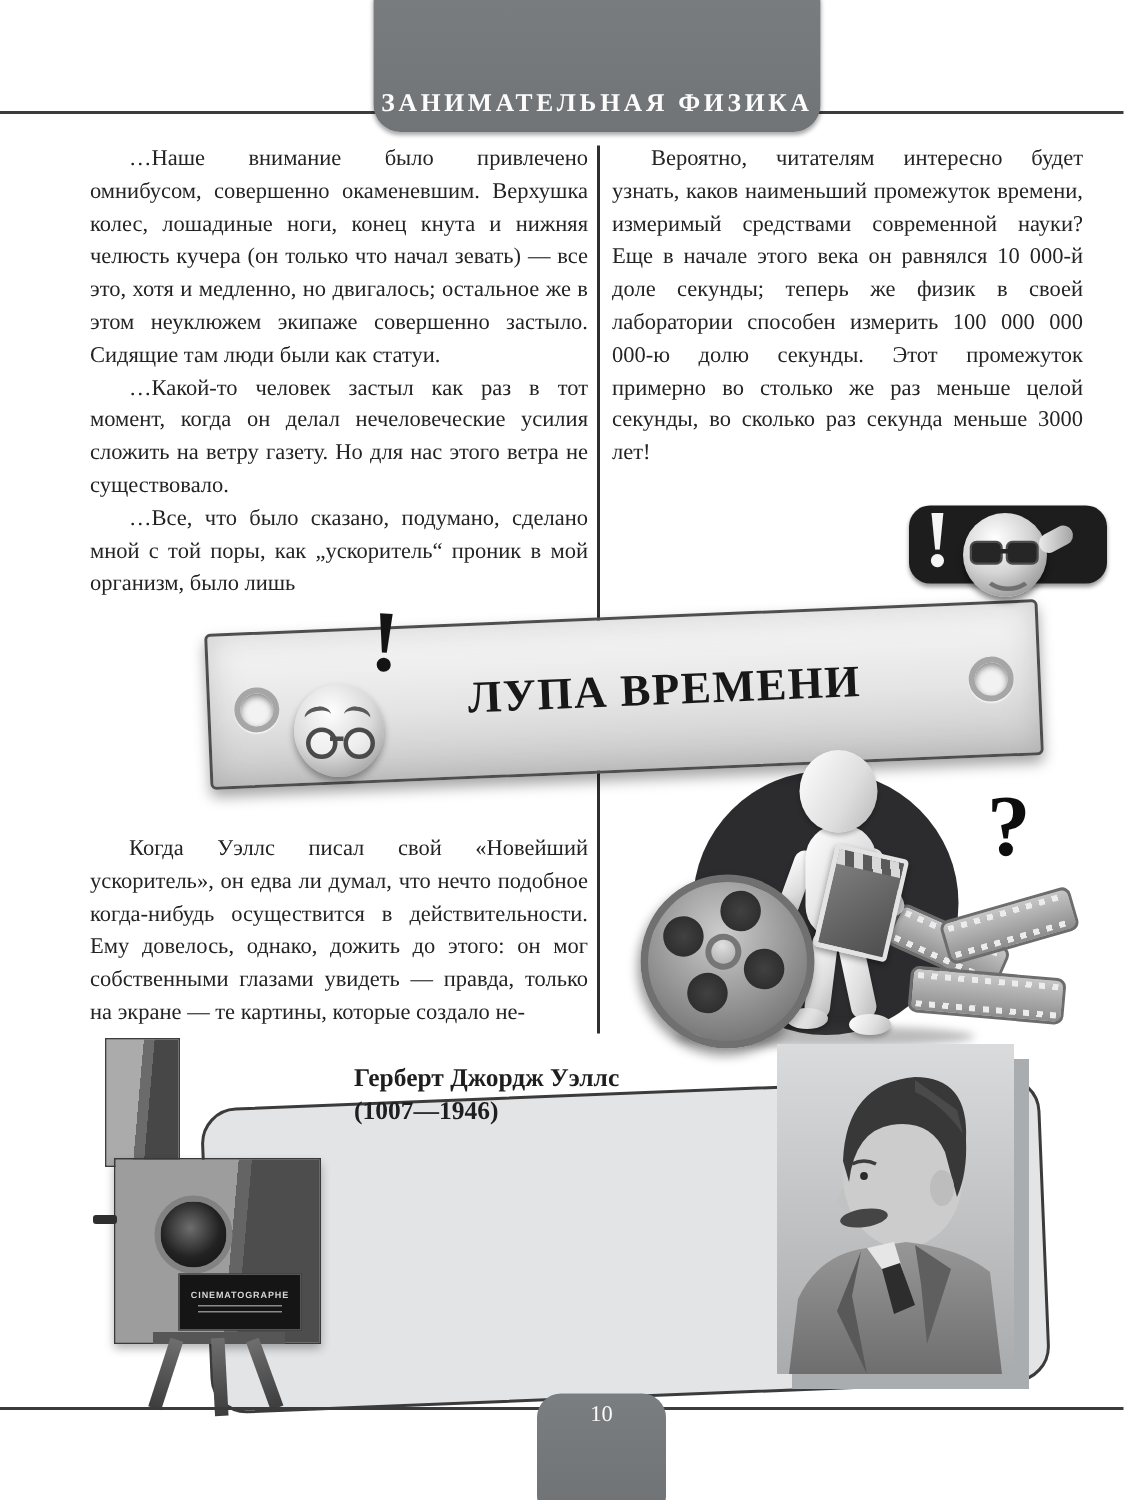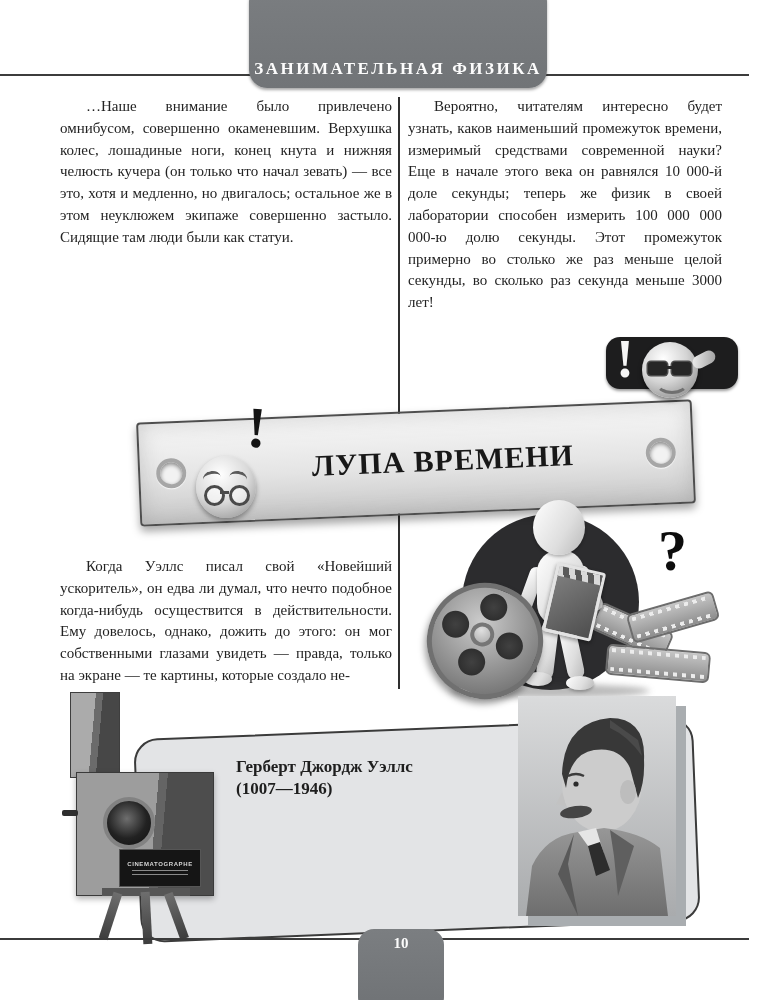--- a/index.html
+++ b/index.html
@@ -104,21 +104,21 @@
   .s1{left:592px;top:616px;width:76px;height:26px;transform:rotate(24deg);}
   .s2{left:628px;top:602px;width:86px;height:26px;transform:rotate(-16deg);}
   .s3{left:606px;top:648px;width:100px;height:27px;transform:rotate(5deg);}
   .q-mark{position:absolute;left:658px;top:522px;font-weight:bold;font-size:58px;line-height:1;
       color:#0d0d0d;z-index:4;}
 
   
   .info-box{position:absolute;left:137px;top:728px;width:556px;height:200px;
       transform:rotate(-2.3deg);border:2px solid #3b3b3b;border-radius:24px;
       background:#e3e4e6;z-index:2;}
-  .info-text{position:absolute;left:236px;top:756px;width:278px;z-index:6;color:#1e1e1e;}
+  .info-text{position:absolute;left:236px;top:708px;width:278px;z-index:6;color:#1e1e1e;}
   .info-name{font-weight:bold;font-size:17px;line-height:22px;margin:0;}
   .info-years{font-weight:bold;font-size:17px;line-height:22px;margin:0;}
   .info-desc{font-weight:bold;font-size:16px;line-height:22px;margin:20px 0 0 0;text-align:left;}
 
   
   .camera{position:absolute;left:56px;top:692px;width:172px;height:248px;z-index:5;}
   .cam-mag{position:absolute;left:14px;top:0;width:48px;height:84px;border:1px solid #3e3e3e;
       background:linear-gradient(95deg,#ababab 0 45%,#6b6b6b 45% 58%,#474747 58%);}
   .cam-body{position:absolute;left:20px;top:80px;width:136px;height:122px;border:1px solid #3a3a3a;
       background:linear-gradient(95deg,#9d9d9d 0 56%,#646464 56% 62%,#4d4d4d 62%);
@@ -140,34 +140,36 @@
 
   
   .portrait{position:absolute;left:518px;top:696px;width:158px;height:220px;z-index:5;
       box-shadow:10px 10px 0 #a9adb0;background:#c2c4c6;}
   .portrait svg{display:block;}
 
   
   .bottom-rule{position:absolute;left:0;top:938px;width:762px;height:2px;background:#3b3b3b;z-index:7;}
   .page-tab{position:absolute;left:358px;top:929px;width:86px;height:84px;border-radius:16px;
       background:linear-gradient(180deg,#7b7e81,#6f7275);z-index:8;text-align:center;}
-  .page-tab span{display:inline-block;margin-top:6px;color:#fbfbfb;font-weight:bold;font-size:15px;}
+  .page-tab span{display:inline-block;margin-top:6px;color:#fbfbfb;font-weight:normal;font-size:15px;}
 </style>
 </head>
 <body>
 
 <div class="page">
 
   <div class="top-rule"></div>
   <div class="header-tab">
     <span>ЗАНИМАТЕЛЬНАЯ ФИЗИКА</span>
   </div>
 
   <div class="col-left">
     <p class="para ind">…Наше внимание было привлечено омнибусом, совершенно окаменевшим. Верхушка колес, лошадиные ноги, конец кнута и нижняя челюсть кучера (он только что начал зевать) — все это, хотя и медленно, но двигалось; остальное же в этом неуклюжем экипаже совершенно застыло. Сидящие там люди были как статуи.</p>
+    <p class="para ind">…Какой-то человек застыл как раз в тот момент, когда он делал нечеловеческие усилия сложить на ветру газету. Но для нас этого ветра не существовало.</p>
+    <p class="para ind">…Все, что было сказано, подумано, сделано мной с той поры, как „ускоритель“ проник в мой организм, было лишь</p>
   </div>
   <div class="col-divider"></div>
   <div class="col-right">
     <p class="para ind">Вероятно, читателям интересно будет узнать, каков наименьший промежуток времени, измеримый средствами современной науки? Еще в начале этого века он равнялся 10 000-й доле секунды; теперь же физик в своей лаборатории способен измерить 100 000 000 000-ю долю секунды. Этот промежуток примерно во столько же раз меньше целой секунды, во сколько раз секунда меньше 3000 лет!</p>
   </div>
 
   <div class="notebox">
     <span class="note-excl">!</span>
     <div class="note-face">
       <div class="lens l"></div>

